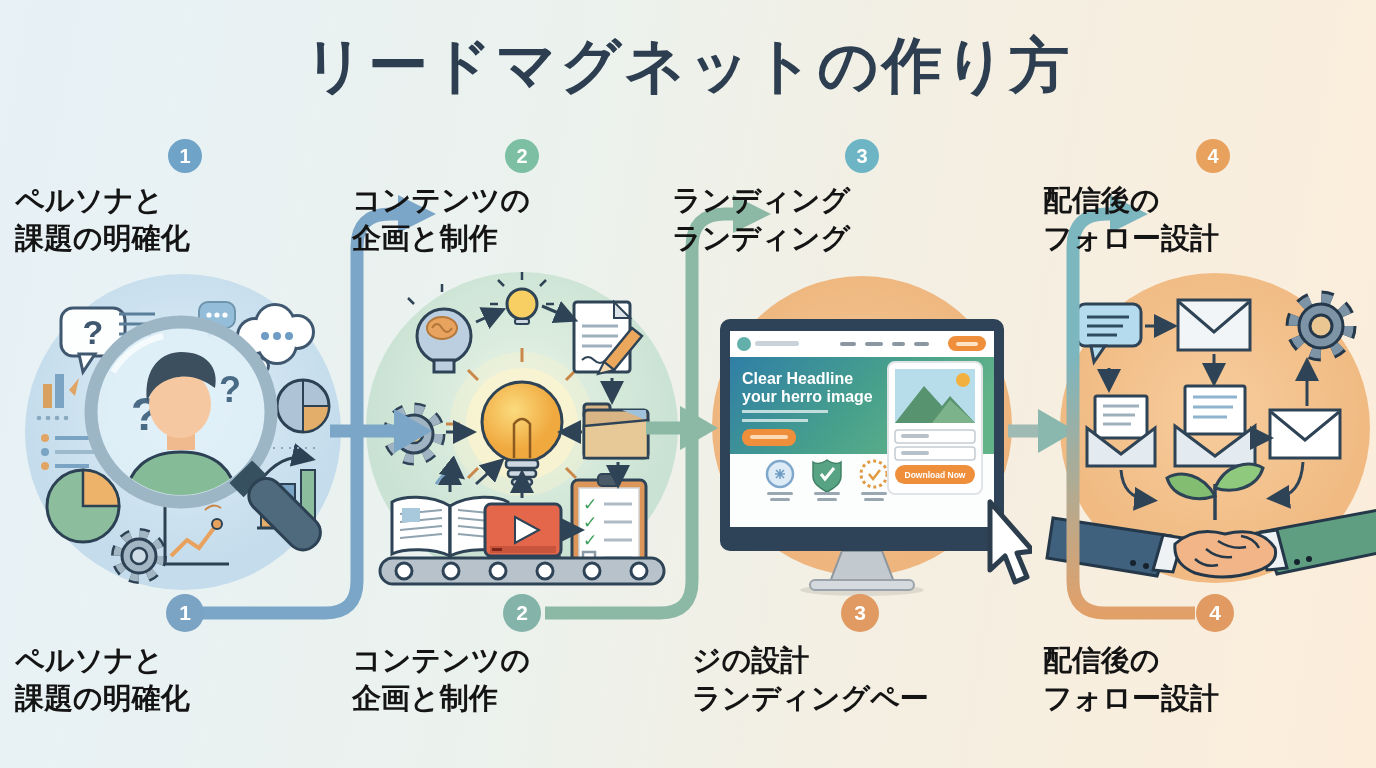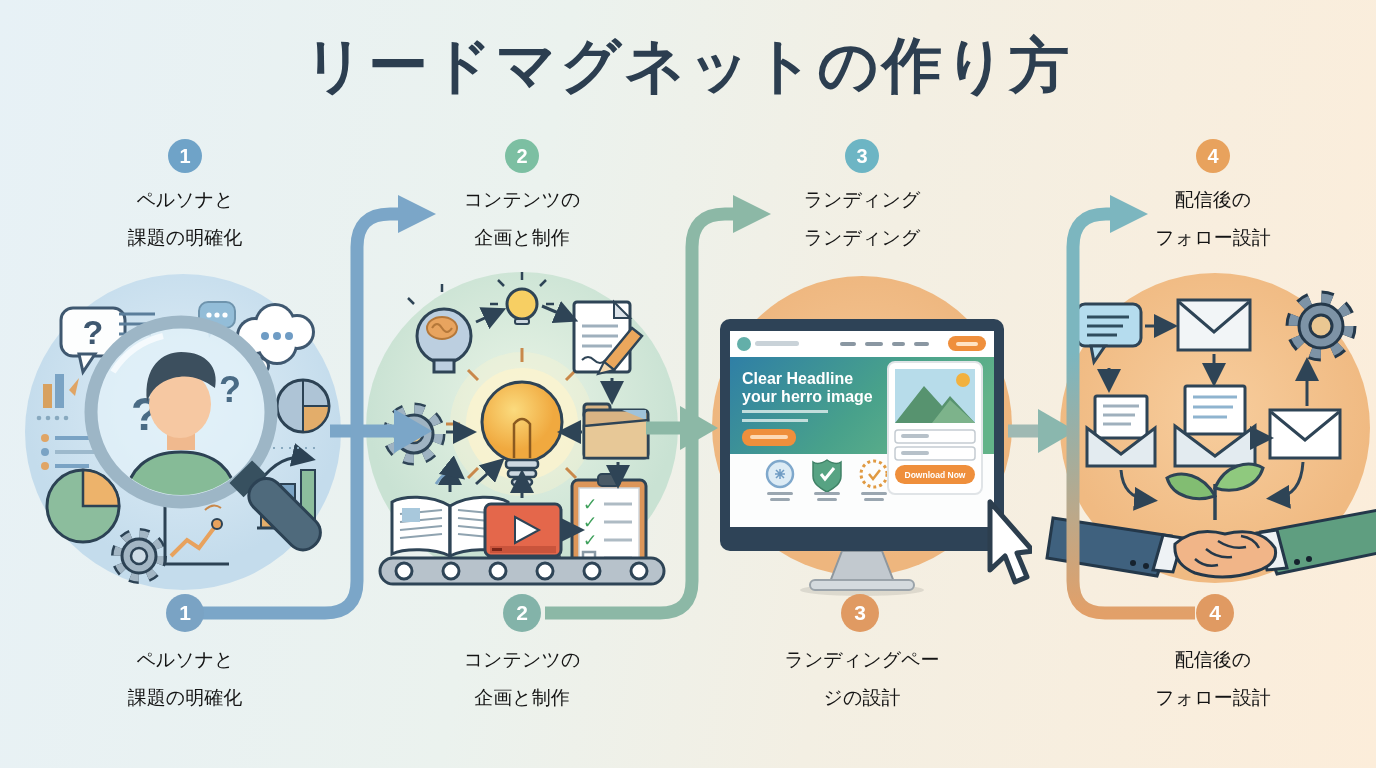--- a/index.html
+++ b/index.html
@@ -6,22 +6,22 @@
   body{font-family:"Liberation Sans","DejaVu Sans",sans-serif;}
   #canvas{position:relative;width:1376px;height:768px;overflow:hidden;
     background:linear-gradient(100deg,#e7f1f6 0%,#ebf2ee 38%,#f3efe3 62%,#fcedda 100%);}
   .title{position:absolute;top:26px;left:0;width:1376px;text-align:center;
     font-family:"Liberation Serif","DejaVu Serif",serif;font-size:60px;font-weight:700;
     color:#2c3e50;letter-spacing:3px;z-index:6;}
   .badge{position:absolute;border-radius:50%;color:#fff;text-align:center;
     font-weight:700;z-index:7;}
   .badge.top{width:34px;height:34px;line-height:34px;font-size:20px;top:139px;}
   .badge.bot{width:38px;height:38px;line-height:38px;font-size:21px;top:594px;}
-  .steplabel{position:absolute;width:340px;text-align:center;color:#141414;
-    font-weight:400;font-size:19px;line-height:38px;z-index:6;}
+  .steplabel{position:absolute;width:340px;color:#141414;
+    font-weight:700;font-size:29px;line-height:38px;z-index:6;}
   .steplabel.top{top:181px;}
   .steplabel.bot{top:641px;}
   .illus{position:absolute;z-index:1;}
   #connectors{position:absolute;left:0;top:0;z-index:4;pointer-events:none;}
 </style>
 </head>
 <body>
 
 <div id="canvas">
 
@@ -33,21 +33,21 @@
   <div class="badge top" style="left:1196px;background:#e8a25d;">4</div>
 
   <div class="steplabel top" style="left:15px;">
     <div>ペルソナと</div>
     <div>課題の明確化</div>
   </div>
   <div class="steplabel top" style="left:352px;">
     <div>コンテンツの</div>
     <div>企画と制作</div>
   </div>
-  <div class="steplabel top" style="left:692px;">
+  <div class="steplabel top" style="left:672px;">
     <div>ランディング</div>
     <div>ランディング</div>
   </div>
   <div class="steplabel top" style="left:1043px;">
     <div>配信後の</div>
     <div>フォロー設計</div>
   </div>
 
   <div class="badge bot" style="left:166px;background:#7aa3c4;">1</div>
   <div class="badge bot" style="left:503px;background:#83b3a9;">2</div>
@@ -56,22 +56,22 @@
 
   <div class="steplabel bot" style="left:15px;">
     <div>ペルソナと</div>
     <div>課題の明確化</div>
   </div>
   <div class="steplabel bot" style="left:352px;">
     <div>コンテンツの</div>
     <div>企画と制作</div>
   </div>
   <div class="steplabel bot" style="left:692px;">
+    <div>ジの設計</div>
     <div>ランディングペー</div>
-    <div>ジの設計</div>
   </div>
   <div class="steplabel bot" style="left:1043px;">
     <div>配信後の</div>
     <div>フォロー設計</div>
   </div>
 
   <svg class="illus" style="left:13px;top:262px;" width="340" height="340" viewBox="0 0 340 340">
     <defs>
       <radialGradient id="bg1" cx="0.5" cy="0.42">
           <stop offset="0" stop-color="#e0eef7"></stop>

